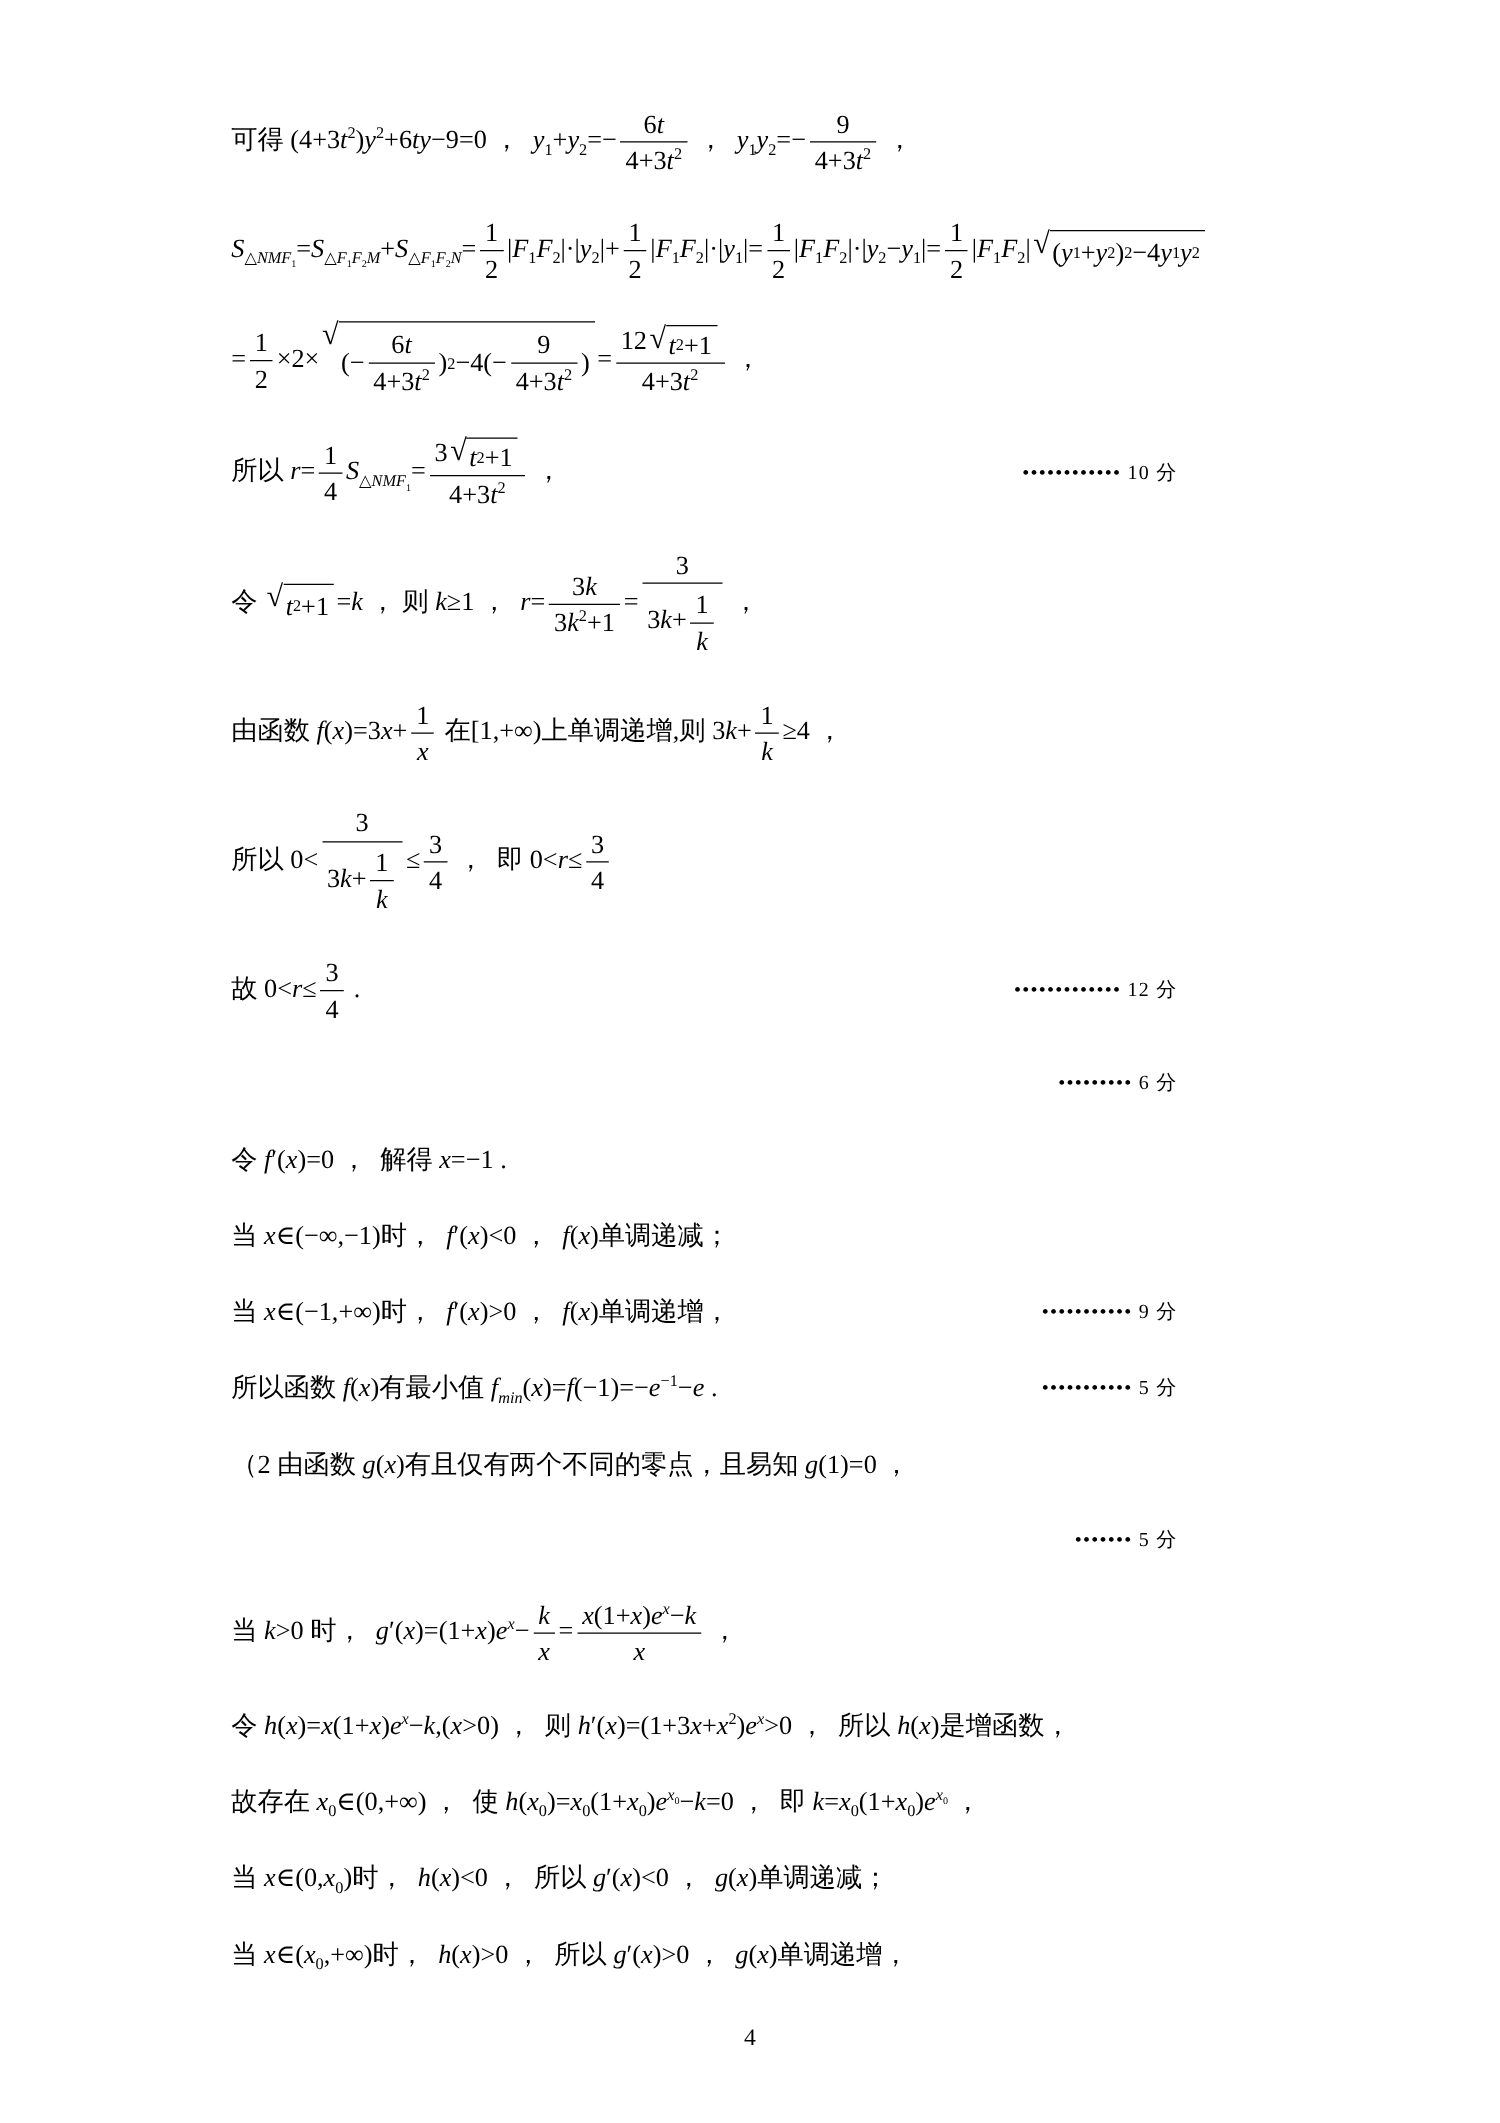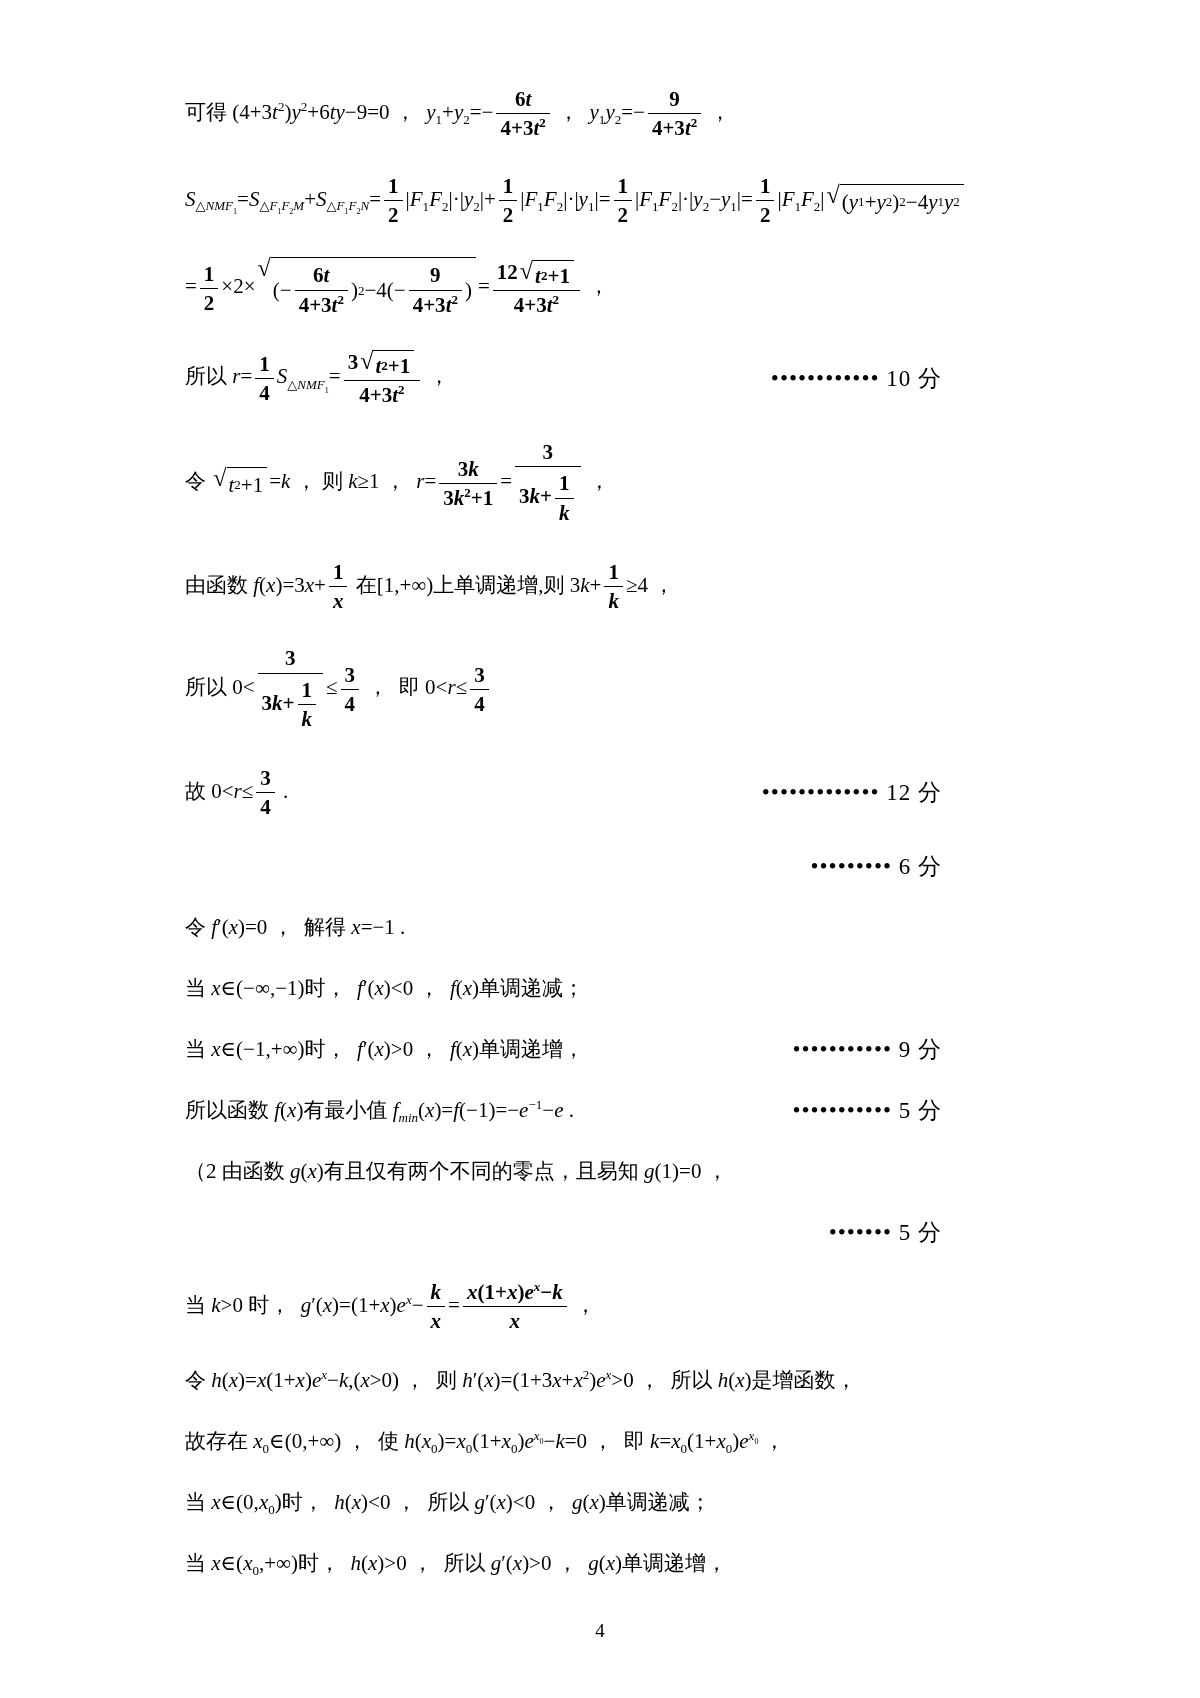--- a/index.html
+++ b/index.html
@@ -12,28 +12,28 @@
   .content { position:absolute; left:185px; top:84px; width:885px; }
   .line {
     display:flex; align-items:center;
     margin-bottom:27px; min-height:34px;
     font-size:21px; line-height:1.45;
   }
   .math { white-space:pre; }
   .math i { font-style:italic; }
   .score {
     margin-left:auto; padding-left:24px; padding-right:128px;
-    white-space:pre; font-size:23px; letter-spacing:1px; flex:none;
+    white-space:pre; font-size:16px; letter-spacing:1px; flex:none;
   }
   sup, sub { font-size:0.62em; line-height:1; }
   sup { vertical-align:super; }
   sub { vertical-align:sub; }
   .frac {
     display:inline-flex; flex-direction:column; text-align:center;
-    vertical-align:middle; margin:2px 3px; line-height:1.25;font-weight:bold;
+    vertical-align:middle; margin:2px 3px; line-height:1.25;
   }
   .frac > .num { display:block; padding:0 4px 1px; border-bottom:1.3px solid #000; }
   .frac > .den { display:block; padding:1px 4px 0; }
   .sqrt { display:inline-flex; align-items:flex-start; vertical-align:middle; margin:0 2px; }
   .sqrt > .rad { font-size:1.15em; line-height:1; transform:translateY(-1px); }
   .sqrt > .radicand {
     border-top:1.4px solid #000; padding:2px 4px 0 2px;
     display:inline-flex; align-items:center;
   }
   .page-number {

